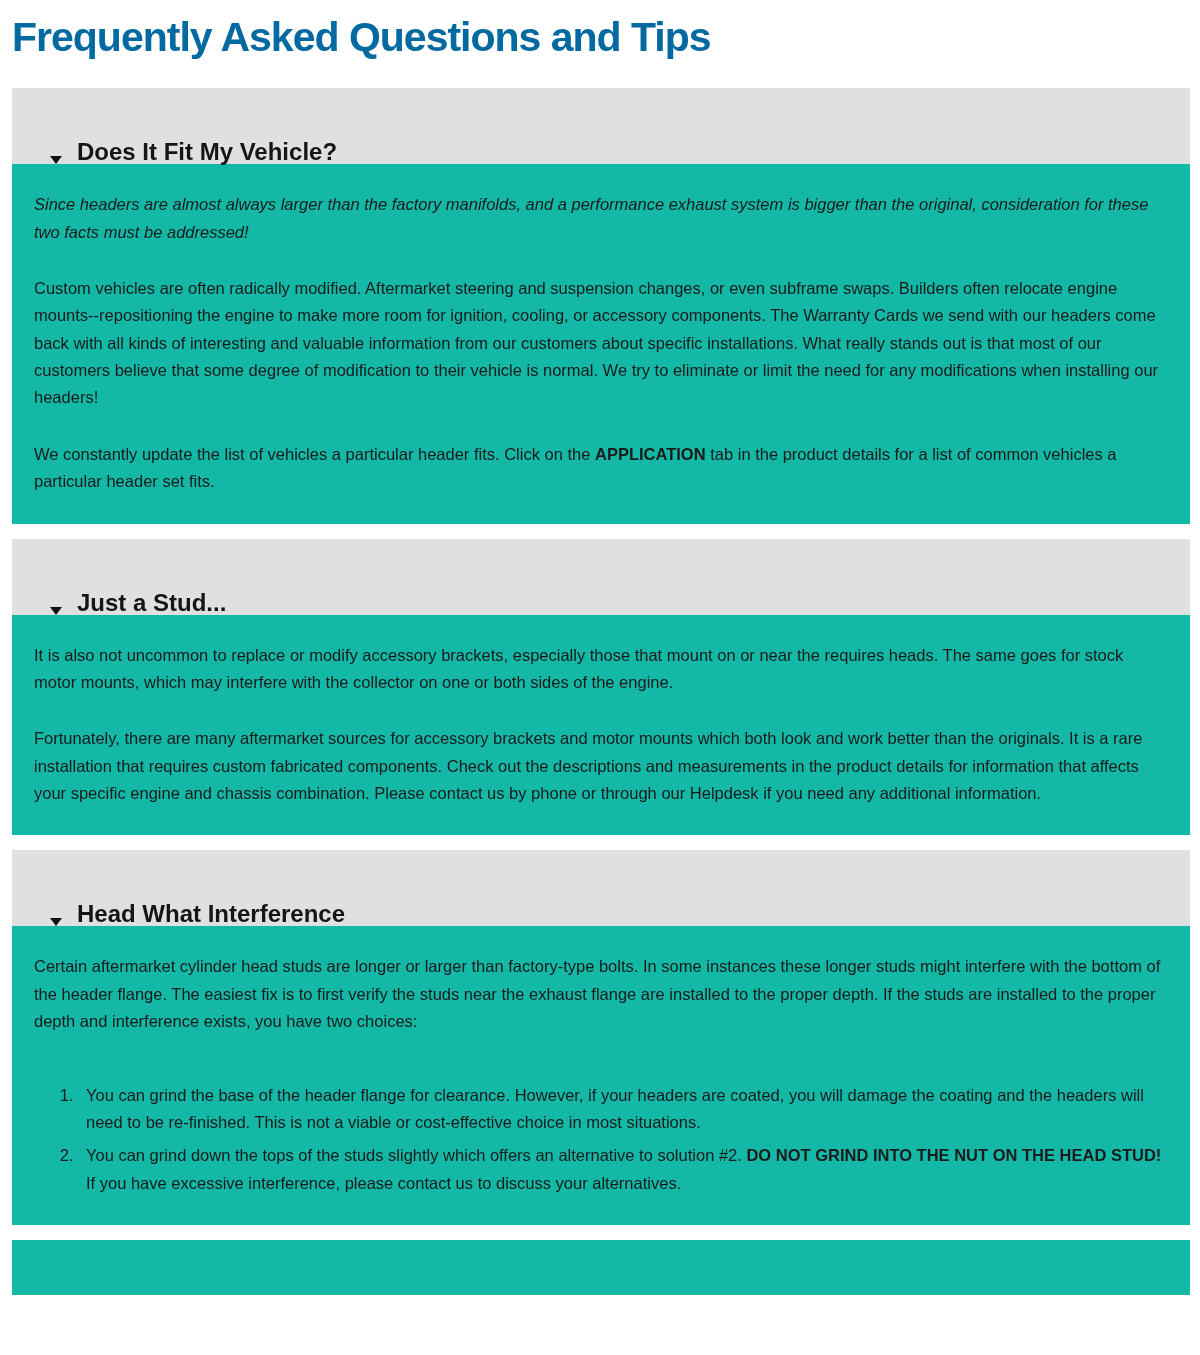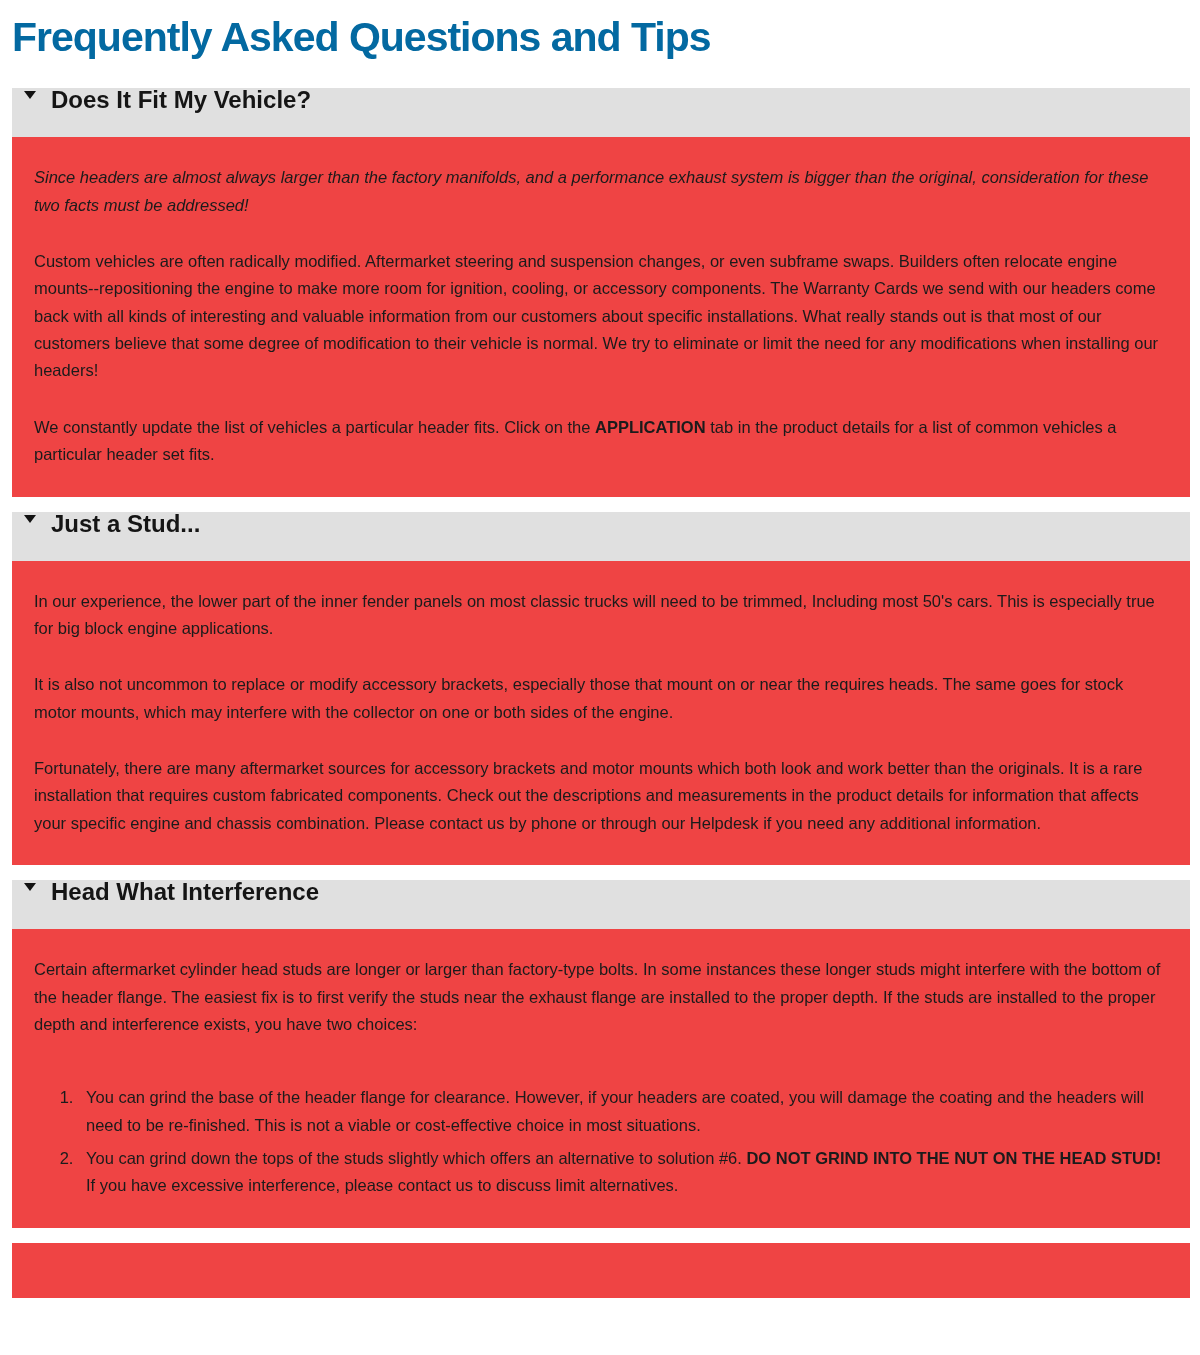--- a/index.html
+++ b/index.html
@@ -16,44 +16,44 @@
     font-weight: 800;
     letter-spacing: -1px;
     color: #0369a1;
     margin: 2px 0 27px 0;
     line-height: 1.15;
   }
   section.faq-section { margin-bottom: 15px; }
   section.faq-section:last-child { margin-bottom: 0; }
   .sec-header {
     display: flex;
-    align-items: flex-start;
+    align-items: flex-end;
     background: #e0e0e0;
-    height: 49px;
-    padding-left: 12px;
+    height: 76px;
+    padding-left: 38px;
     cursor: pointer;
   }
   .tri {
     width: 0; height: 0;
     border-left: 6px solid transparent;
     border-right: 6px solid transparent;
     border-top: 8px solid #121212;
     margin-right: 15px;
     margin-top: 3px;
     flex: 0 0 auto;
   }
   .sec-title {
     font-size: 24px;
     font-weight: 700;
     color: #151515;
     margin: 0;
     line-height: 1;
   }
   .sec-body {
-    background: #ef4444;
+    background: #14b8a6;
     padding: 27px 26px 28px 22px;
     font-size: 16.5px;
     line-height: 1.66;
     color: #1b1b1b;
   }
   .sec-body p { margin: 0 0 29px 0; }
   .sec-body p:last-child { margin-bottom: 0; }
   .p-italic { font-style: italic; }
   .sec-body b, .sec-body .bold { font-weight: 700; }
   ol.choices {
@@ -82,36 +82,35 @@
     <p><span>We constantly update the list of vehicles a particular header fits. Click on the </span><b>APPLICATION</b><span> tab in the product details for a list of common vehicles a particular header set fits.</span></p>
   </div>
 </section>
 
 <section class="faq-section">
   <div class="sec-header">
     <span class="tri"></span>
     <h2 class="sec-title">Just a Stud...</h2>
   </div>
   <div class="sec-body">
-    <p>In our experience, the lower part of the inner fender panels on most classic trucks will need to be trimmed, Including most 50's cars. This is especially true for big block engine applications.</p>
     <p>It is also not uncommon to replace or modify accessory brackets, especially those that mount on or near the requires heads. The same goes for stock motor mounts, which may interfere with the collector on one or both sides of the engine.</p>
     <p>Fortunately, there are many aftermarket sources for accessory brackets and motor mounts which both look and work better than the originals. It is a rare installation that requires custom fabricated components. Check out the descriptions and measurements in the product details for information that affects your specific engine and chassis combination. Please contact us by phone or through our Helpdesk if you need any additional information.</p>
   </div>
 </section>
 
 <section class="faq-section">
   <div class="sec-header">
     <span class="tri"></span>
     <h2 class="sec-title">Head What Interference</h2>
   </div>
   <div class="sec-body">
     <p>Certain aftermarket cylinder head studs are longer or larger than factory-type bolts. In some instances these longer studs might interfere with the bottom of the header flange. The easiest fix is to first verify the studs near the exhaust flange are installed to the proper depth. If the studs are installed to the proper depth and interference exists, you have two choices:</p>
     <ol class="choices">
       <li>You can grind the base of the header flange for clearance.  However, if your headers are coated, you will damage the coating and the headers will need to be re-finished. This is not a viable or cost-effective choice in most situations.</li>
-      <li><span>You can grind down the tops of the studs slightly which offers an alternative to solution #6. </span><b>DO NOT GRIND INTO THE NUT ON THE HEAD STUD!</b><span> If you have excessive interference, please contact us to discuss limit alternatives.</span></li>
+      <li><span>You can grind down the tops of the studs slightly which offers an alternative to solution #2. </span><b>DO NOT GRIND INTO THE NUT ON THE HEAD STUD!</b><span> If you have excessive interference, please contact us to discuss your alternatives.</span></li>
     </ol>
   </div>
 </section>
 
 <section class="faq-section">
   <div class="sec-body">
     
   </div>
 </section>
 

